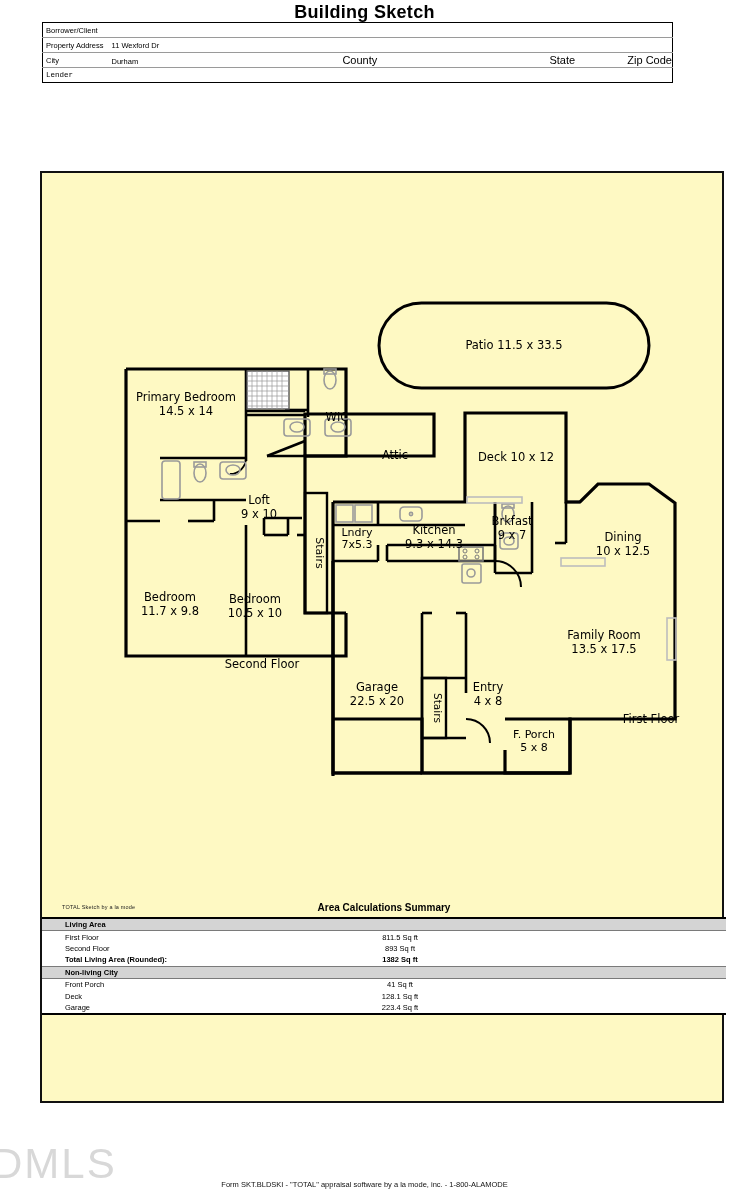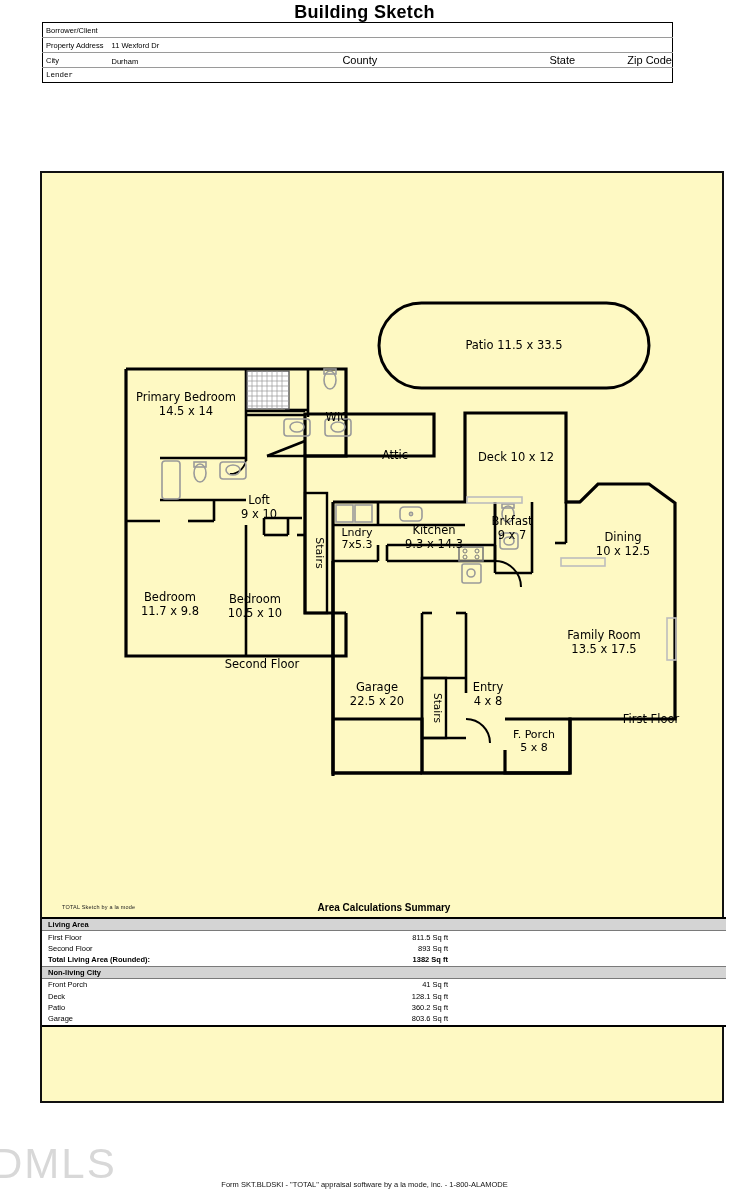--- a/index.html
+++ b/index.html
@@ -112,22 +112,22 @@
     border-collapse: collapse;
     background: #fff;
   }
   #summary-table td {
     font-size: 7.5px;
     height: 11.4px;
     padding: 0;
     vertical-align: middle;
     white-space: nowrap;
   }
-  #summary-table td.lbl { padding-left: 6px; width: 270px; }
-  #summary-table td.val { text-align: right; width: 130px; padding-right: 16px; }
+  #summary-table td.lbl { padding-left: 23px; width: 270px; }
+  #summary-table td.val { text-align: center; width: 130px; padding-right: 16px; }
   #summary-table td.rest { }
   tr.section td {
     background: #d4d4d4;
     font-weight: bold;
     border-top: 0.5px solid #7a7a7a;
     border-bottom: 0.5px solid #7a7a7a;
   }
   tr.total td { font-weight: bold; margin-left: 44px; }
 
   
@@ -417,26 +417,21 @@
       <td class="lbl">Front Porch</td>
       <td class="val">41 Sq ft</td>
       <td class="rest"></td>
     </tr>
     <tr>
       <td class="lbl">Deck</td>
       <td class="val">128.1 Sq ft</td>
       <td class="rest"></td>
     </tr>
     <tr>
-      <td class="lbl">Patio</td>
-      <td class="val">360.2 Sq ft</td>
-      <td class="rest"></td>
-    </tr>
-    <tr>
       <td class="lbl">Garage</td>
-      <td class="val">803.6 Sq ft</td>
+      <td class="val">223.4 Sq ft</td>
       <td class="rest"></td>
     </tr>
   </tbody>
 </table>
 
 <div id="watermark">DMLS</div>
 <div id="footer-note">Form SKT.BLDSKI - "TOTAL" appraisal software by a la mode, inc. - 1-800-ALAMODE</div>
 
 </body></html>

